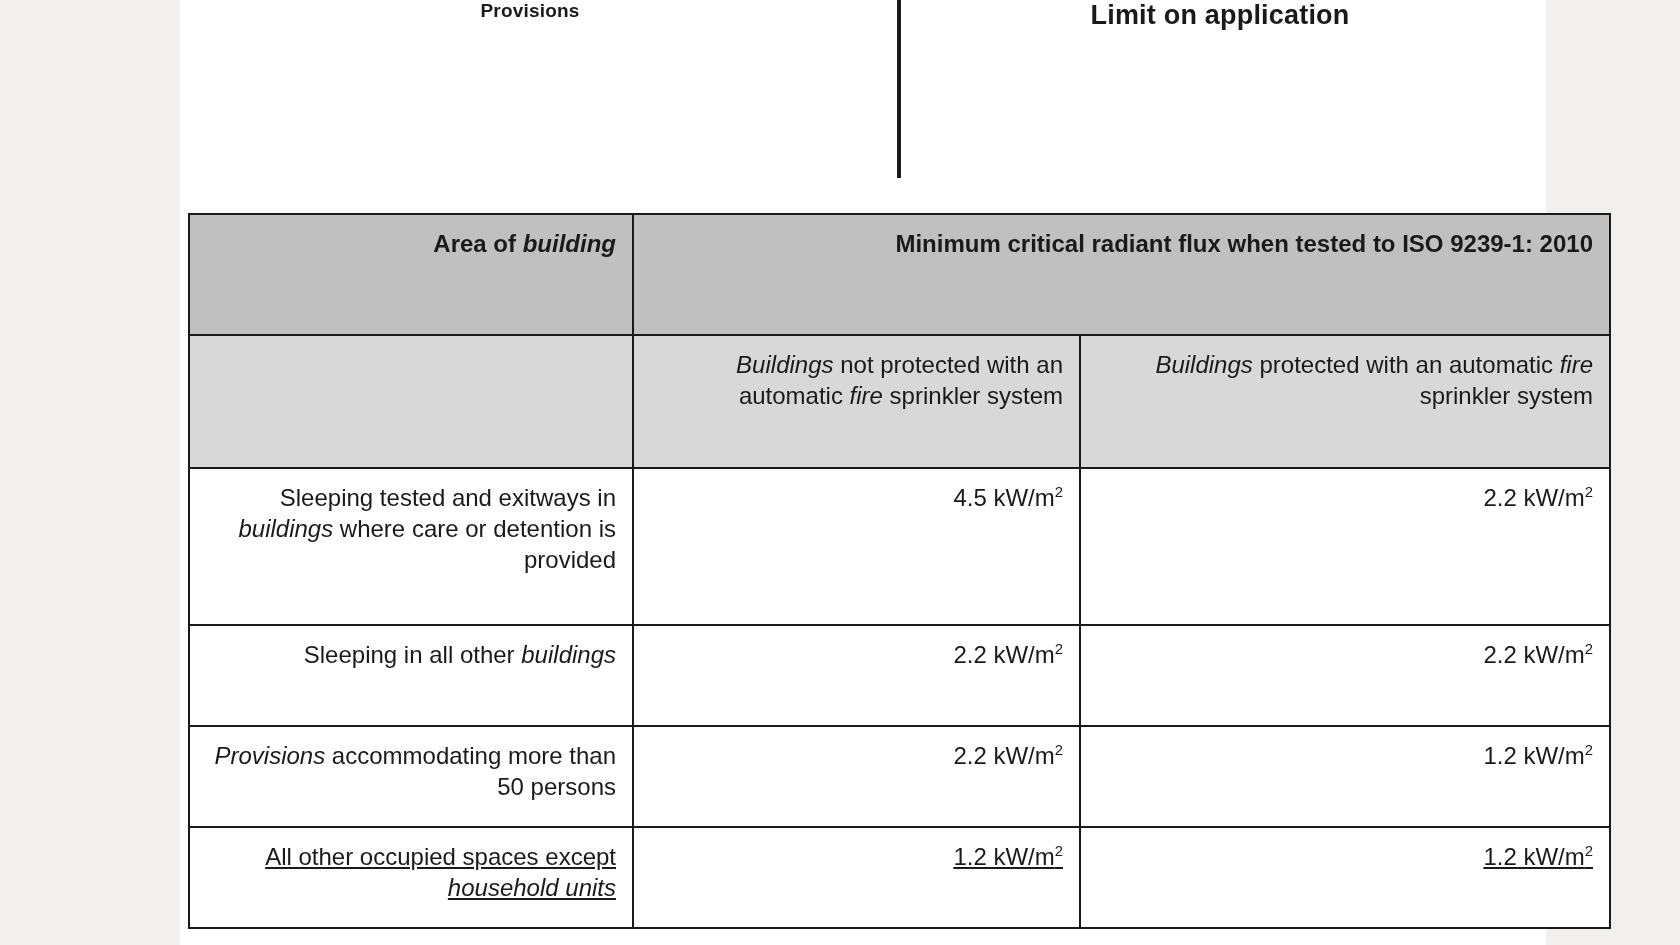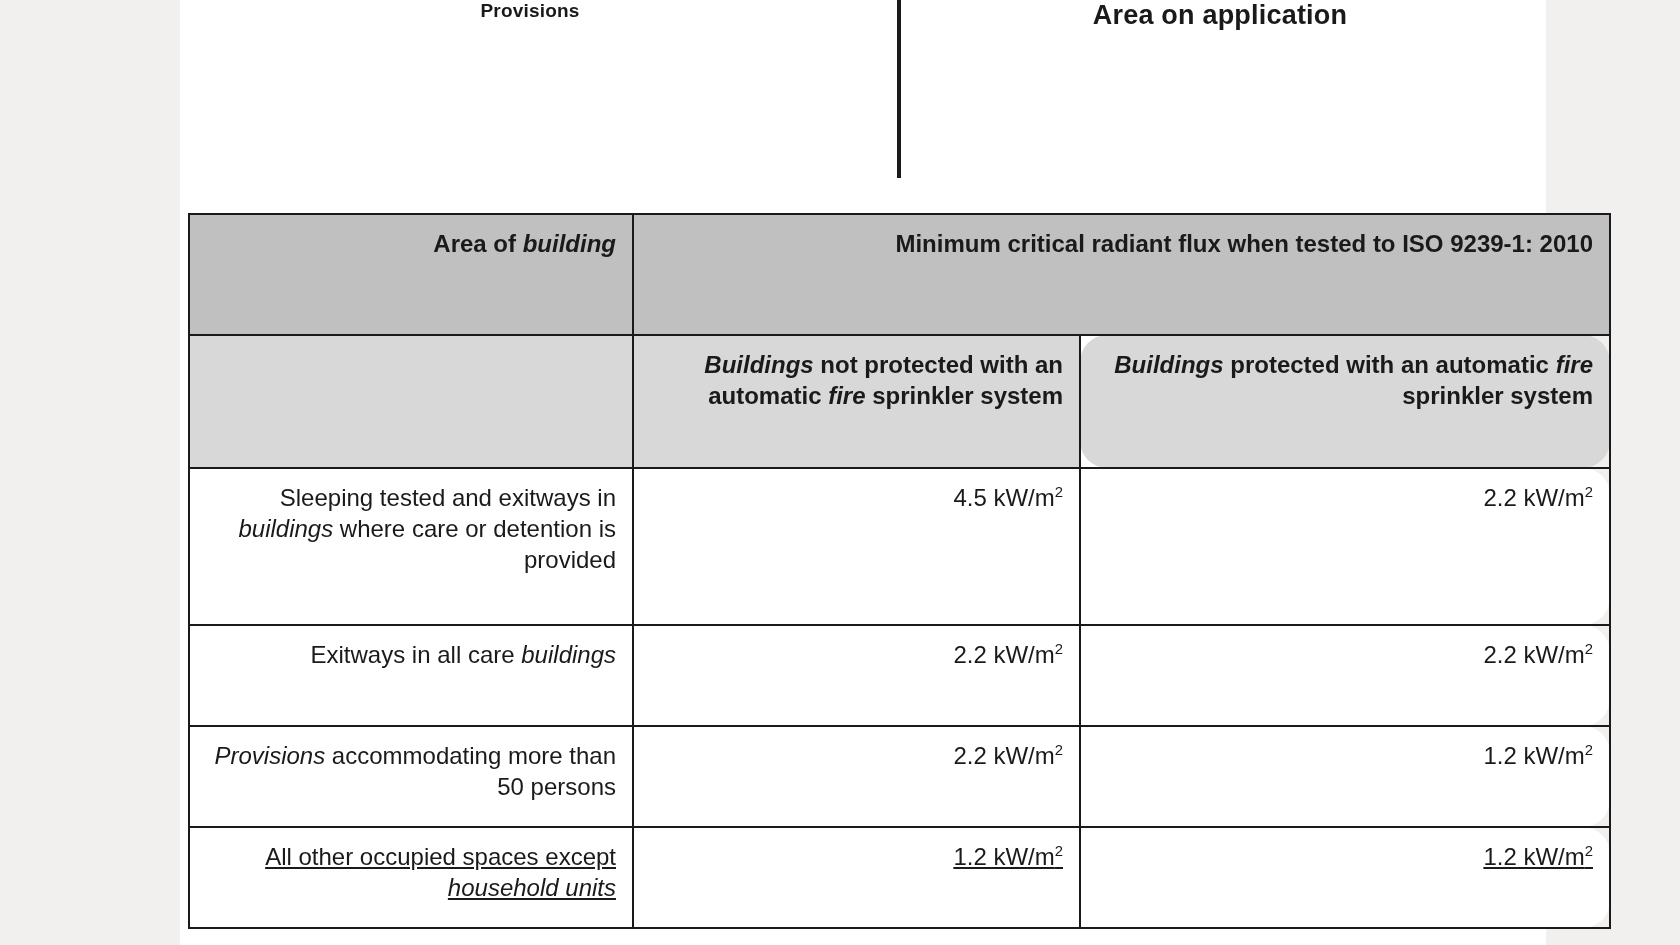--- a/index.html
+++ b/index.html
@@ -100,31 +100,31 @@
   table.dt td, table.dt th {
     border: 2px solid #1a1a1a;
     vertical-align: top;
     padding: 13px 16px 14px 16px;
     font-size: 24px;
     line-height: 1.3;
     text-align: right;
   }
   .c1 { width: 444px; }
   .c2 { width: 447px; }
-  .c3 { width: 530px; border-radius: 27px; }
+  .c3 { width: 530px; }
 
   .hdr-band th {
     background: #c0c0c0;
     font-weight: bold;
     font-size: 24.5px;
     height: 92px;
   }
   .sub-band td {
     background: #d8d8d8;
-    font-weight: bold;
+    font-weight: normal;
     font-size: 24.5px;
     height: 104px;
   }
   .sub-band td.blank { background: #d8d8d8; }
 
   .body-row td { background: #ffffff; }
   .r1 td { height: 128px; }
   .r2 td { height: 72px; }
   .r3 td { height: 72px; }
   .r4 td { height: 72px; text-decoration: underline; }
@@ -136,21 +136,21 @@
 <body>
 
 <div class="page">
   <div class="side-margin-left"></div>
   <div class="side-margin-right"></div>
 
   <div class="content">
 
     <div class="header-row">
       <div class="hdr-provisions">Provisions</div>
-      <div class="hdr-limit">Area on application</div>
+      <div class="hdr-limit">Limit on application</div>
       <div class="col-divider"></div>
 
     </div>
 
     <div class="tbl-wrap">
       <table class="dt">
         <colgroup>
           <col class="c1">
             <col class="c2">
             <col class="c3">
@@ -179,21 +179,21 @@
             </td>
             <td class="c2">
               <span>4.5 kW/m</span><sup>2</sup>
             </td>
             <td class="c3">
               <span>2.2 kW/m</span><sup>2</sup>
             </td>
           </tr>
           <tr class="body-row r2">
             <td class="c1">
-              <span>Exitways in all care </span><span class="it">buildings</span><span></span>
+              <span>Sleeping in all other </span><span class="it">buildings</span><span></span>
             </td>
             <td class="c2">
               <span>2.2 kW/m</span><sup>2</sup>
             </td>
             <td class="c3">
               <span>2.2 kW/m</span><sup>2</sup>
             </td>
           </tr>
           <tr class="body-row r3">
             <td class="c1">

